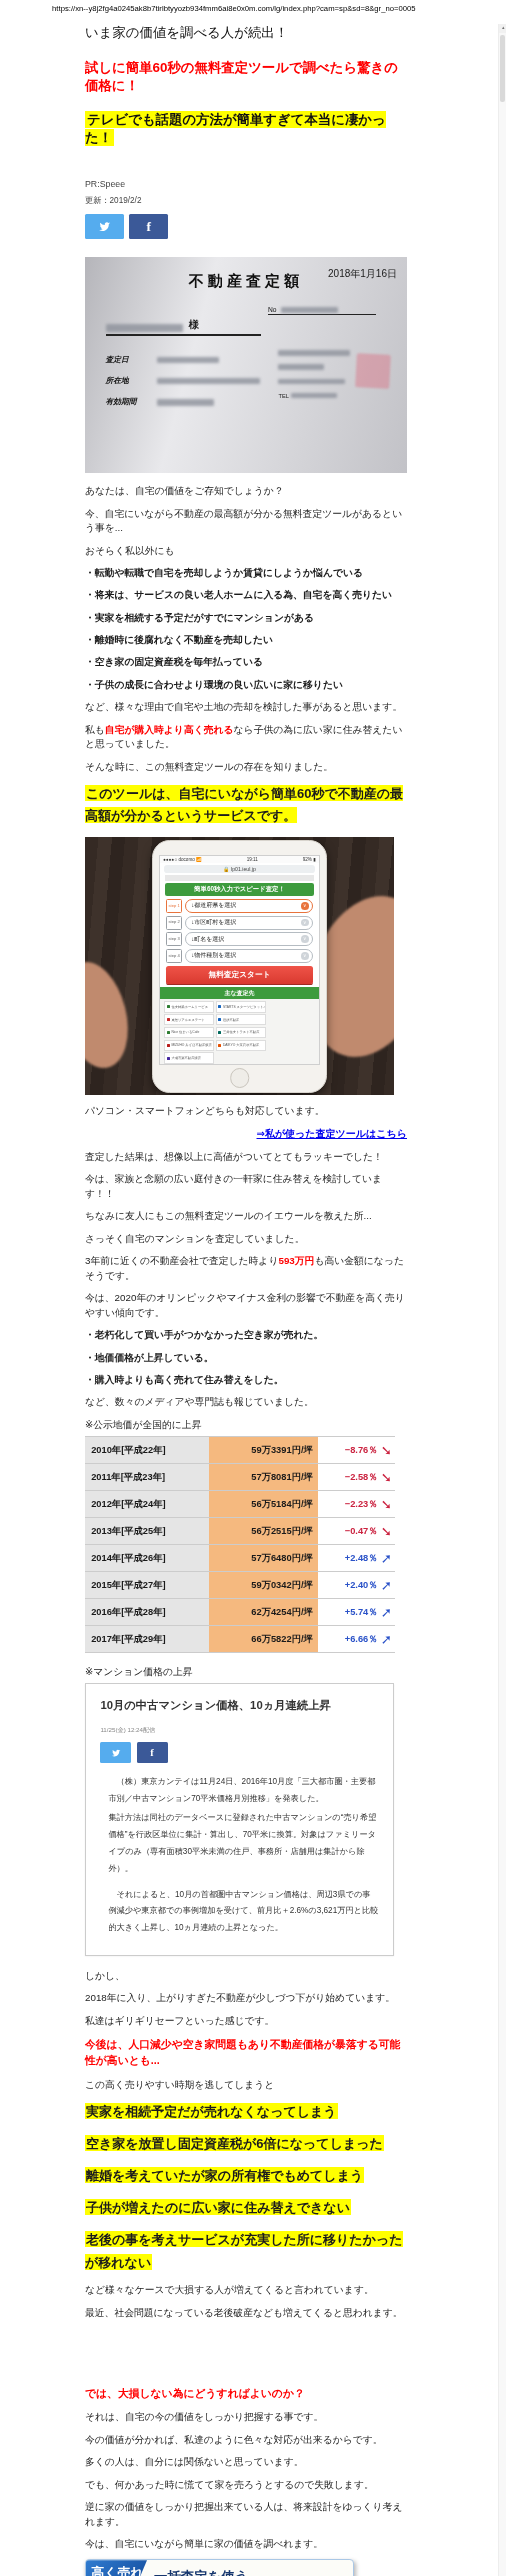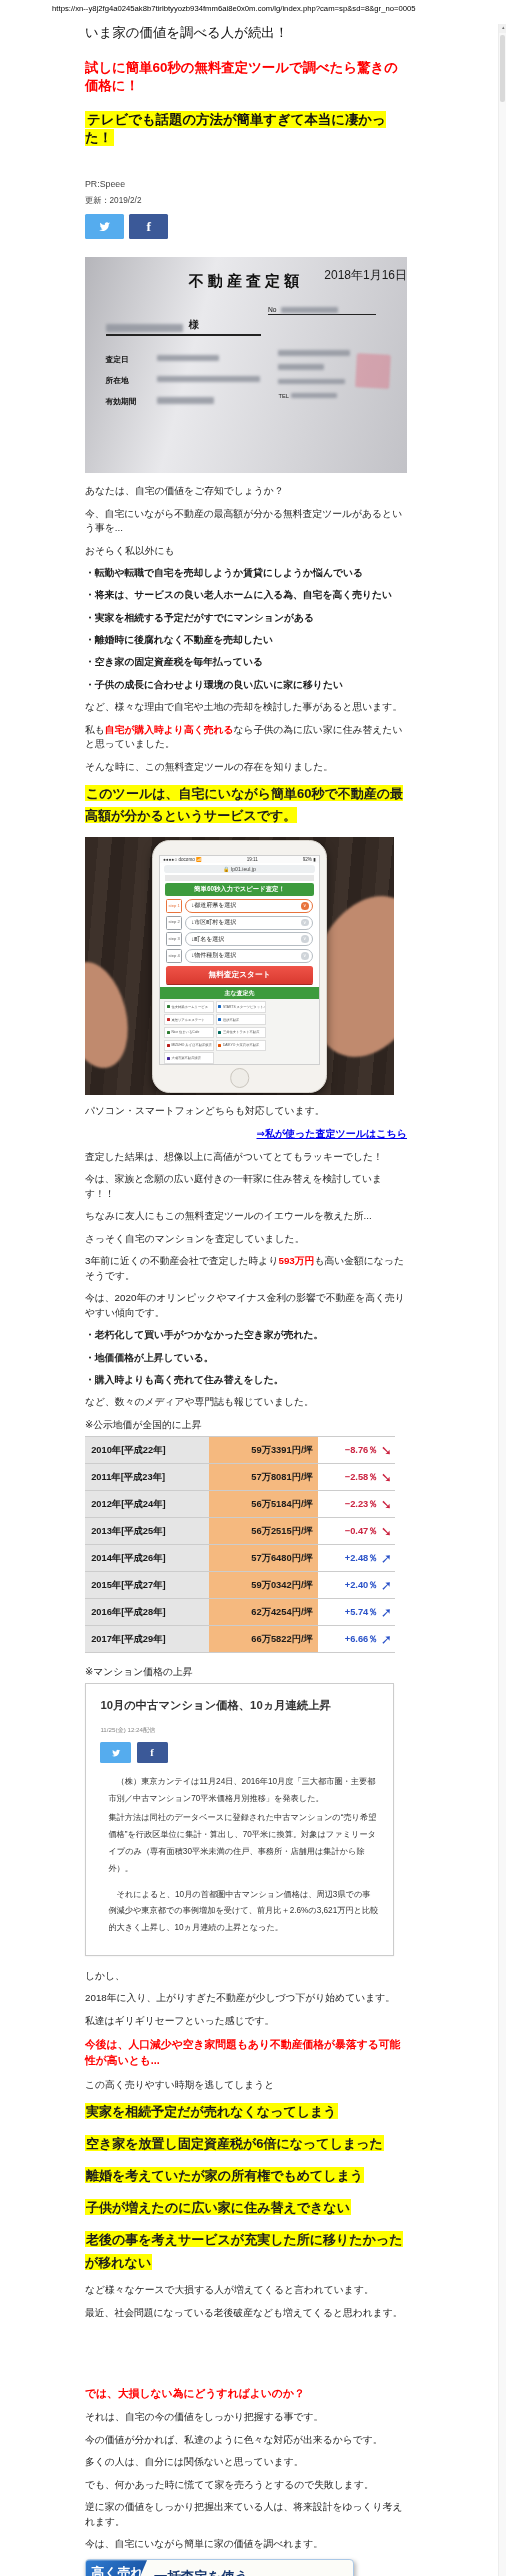--- a/index.html
+++ b/index.html
@@ -26,28 +26,28 @@
   .share { display:flex; gap:5.2px; margin-top:8.2px; }
   .btn-tw, .btn-fb { width:39px; height:25px; display:flex; align-items:center; justify-content:center; border-radius:1.5px; text-decoration:none; }
   .btn-tw { background:#55acee; }
   .btn-fb { background:#3b5998; }
   .btn-tw svg { width:13.4px; height:13.4px; fill:#fff; }
   .fb-f { color:#fff; font-size:13.4px; font-weight:bold; font-family:"Liberation Serif","DejaVu Serif",serif; }
   .share.small .btn-tw, .share.small .btn-fb { width:31px; height:20.6px; }
 
   
   .doc-photo { width:322px; height:216px; margin-top:17.5px; background:linear-gradient(105deg,#b5b5ba,#e9e9ec 35%,#d4d4d8 70%,#c2c2c7); padding:13.4px 15.5px; position:relative; overflow:hidden; }
-  .doc-date { position:absolute; top:10.3px; right:0; font-size:12px; color:#1a1a1a; }
+  .doc-date { position:absolute; top:10.3px; right:10px; font-size:10px; color:#1a1a1a; }
   .doc-title { text-align:center; font-size:15px; font-weight:bold; letter-spacing:4.1px; color:#101010; margin-top:2px; }
   .doc-no { position:absolute; top:49px; right:31px; width:108px; font-size:6.7px; color:#111; border-bottom:1px solid #222; display:flex; gap:4.1px; align-items:flex-end; padding-bottom:1px; }
   .blurbar { background:#8d919b; opacity:.8; filter:blur(1.5px); border-radius:1px; display:inline-block; }
   .doc-name { position:absolute; top:61px; left:20.6px; width:155px; border-bottom:2.1px double #222; padding-bottom:2.1px; display:flex; align-items:flex-end; gap:6.2px; }
   .doc-name .sama { font-size:10.3px; font-weight:bold; }
   .doc-fields { position:absolute; top:98px; left:20.6px; font-size:7.7px; font-weight:bold; color:#151515; }
-  .doc-fields .frow { display:flex; align-items:flex-start; gap:13.4px; margin-bottom:11.3px; }
+  .doc-fields .frow { display:flex; align-items:center; gap:13.4px; margin-bottom:11.3px;font-style:italic; }
   .doc-fields .flabel { width:38px; }
   .doc-company { position:absolute; top:92px; right:20.6px; width:108px; }
   .doc-company .crow { margin-bottom:5.2px; }
   .doc-stamp { position:absolute; top:97px; right:17.5px; width:34px; height:34px; background:rgba(219,105,125,.42); filter:blur(0.8px); border-radius:2.6px; transform:rotate(3deg); }
   .doc-total { position:absolute; left:20.6px; bottom:15.5px; width:222px; border:1.5px solid #1c1c1c; display:flex; background:#fff; }
   .doc-total .tl { background:#f3c9d1; border-right:1.5px solid #1c1c1c; font-size:9.3px; font-weight:bold; padding:5.2px 8.2px; }
   .doc-total .tv { flex:1; text-align:center; font-size:14px; font-weight:bold; letter-spacing:0.5px; padding:4.1px 0; color:#050505; }
 
   
   .para { font-size:9.8px; line-height:1.5; margin-bottom:7.7px; color:#1c1c1c; }

